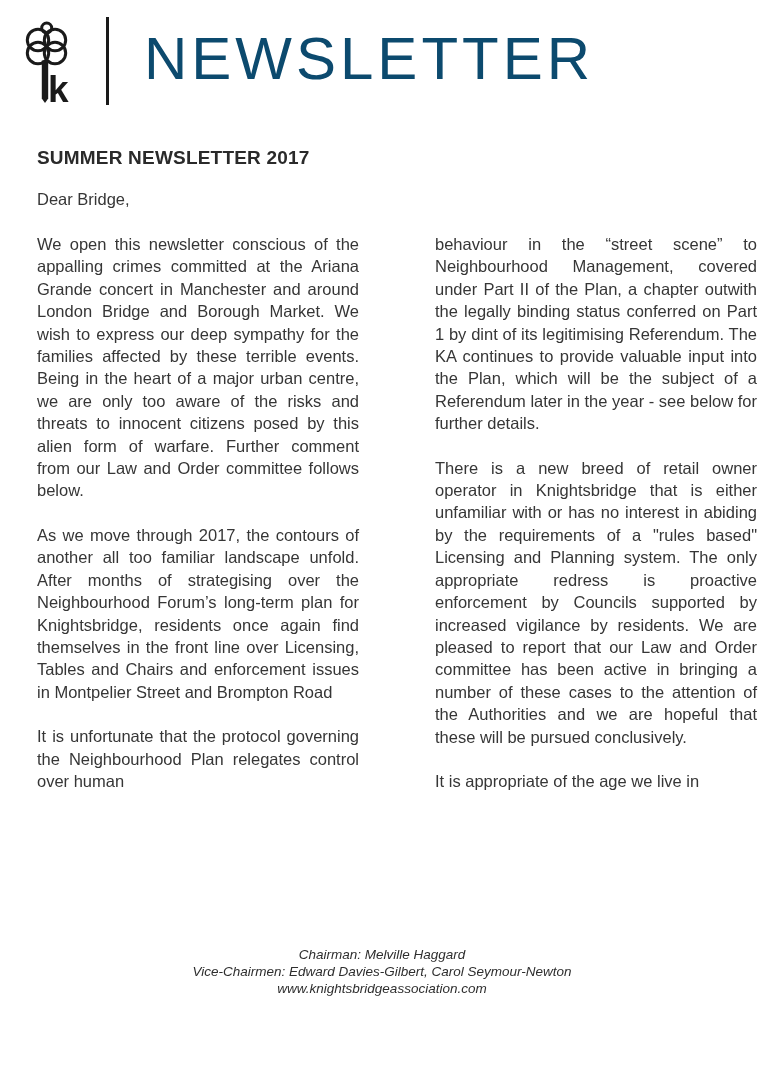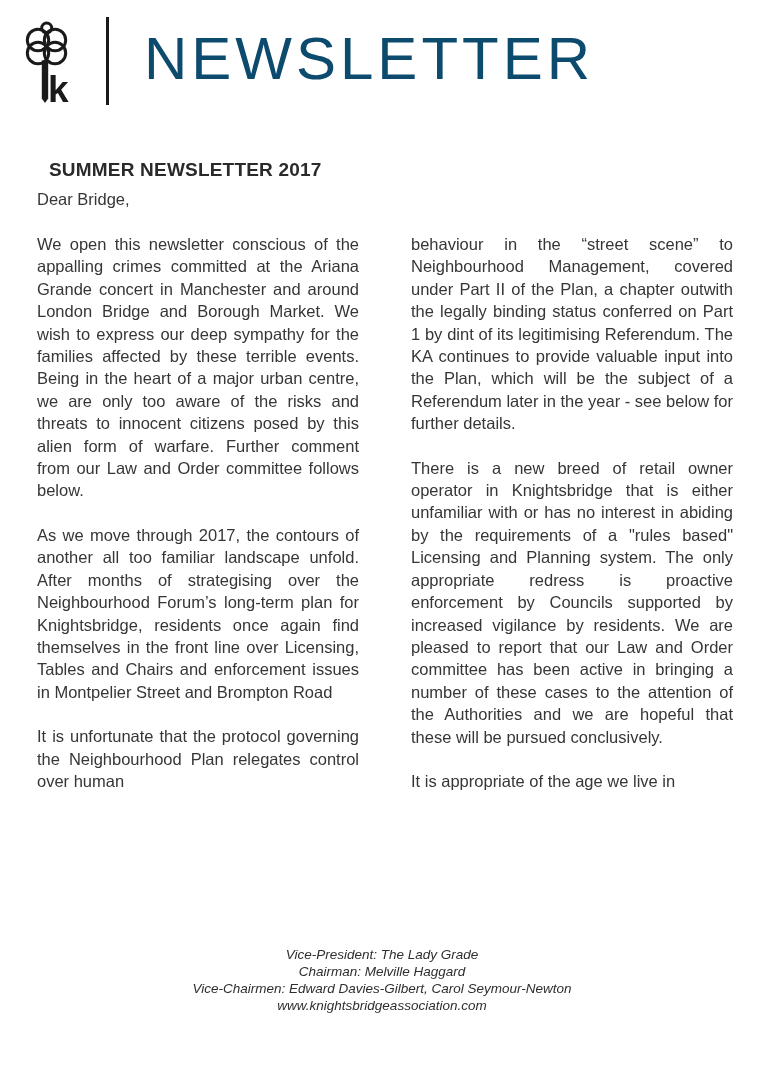--- a/index.html
+++ b/index.html
@@ -21,25 +21,25 @@
   .assoc{
     font-size:19px;font-weight:bold;color:#1a1a1a;
     letter-spacing:0.6px;line-height:24px;white-space:nowrap;
   }
   .wordmark{
     font-size:60px;font-weight:400;color:#0c4a6e;
     letter-spacing:4px;line-height:1.0;margin-top:15px;white-space:nowrap;
   }
   
   .doc-title{
-    position:absolute;left:37px;top:147px;margin:12px;
+    position:absolute;left:37px;top:147px;margin:0;
     font-size:19px;font-weight:bold;color:#2a2a2a;letter-spacing:0.2px;
   }
   .salutation{position:absolute;left:37px;top:190px;font-size:16.5px;color:#363636;}
-  .columns{position:absolute;left:37px;top:233px;display:flex;gap:52px;}
+  .columns{position:absolute;left:37px;top:233px;display:flex;gap:76px;}
   .col{width:322px;}
   .para{
     margin:0 0 22px 0;
     font-size:16.5px;line-height:22.4px;
     text-align:justify;color:#363636;
   }
   
   .officers{
     position:absolute;left:0;top:946px;width:100%;
     text-align:center;font-style:italic;
@@ -75,19 +75,18 @@
         <p class="para">It is unfortunate that the protocol governing the Neighbourhood Plan relegates  control  over  human</p>
       </div>
     <div class="col">
         <p class="para">behaviour in the “street scene” to Neighbourhood Management, covered under Part II of the Plan, a chapter outwith the legally binding status conferred on Part 1 by dint of its legitimising Referendum.  The KA continues to provide valuable input into the Plan, which will be the subject of a Referendum later in the year - see below for further details.</p>
         <p class="para">There is a new breed of retail owner operator in Knightsbridge that is either unfamiliar with or has no interest in abiding by the requirements of a "rules based" Licensing and Planning system.  The only appropriate redress is proactive enforcement by Councils supported by increased vigilance by residents.  We are pleased to report that our Law and Order committee has been active in bringing a number of these cases to the attention of the Authorities and we are hopeful that these will be pursued conclusively.</p>
         <p class="para">It is appropriate of the age we live in</p>
       </div>
   </div>
 
   <div class="officers">
-      <div class="officer-line">Vice-President: The Lady Grade</div>
       <div class="officer-line">Chairman: Melville Haggard</div>
       <div class="officer-line">Vice-Chairmen: Edward Davies-Gilbert, Carol Seymour-Newton</div>
       <div class="officer-line">www.knightsbridgeassociation.com</div>
     </div>
 
 </div>
 
 </body></html>

